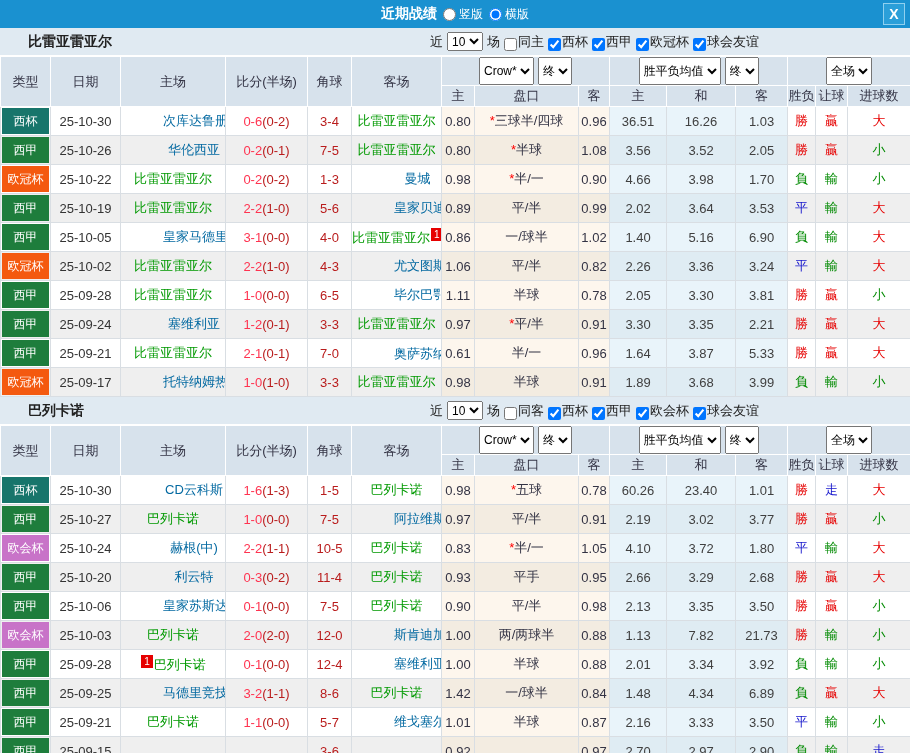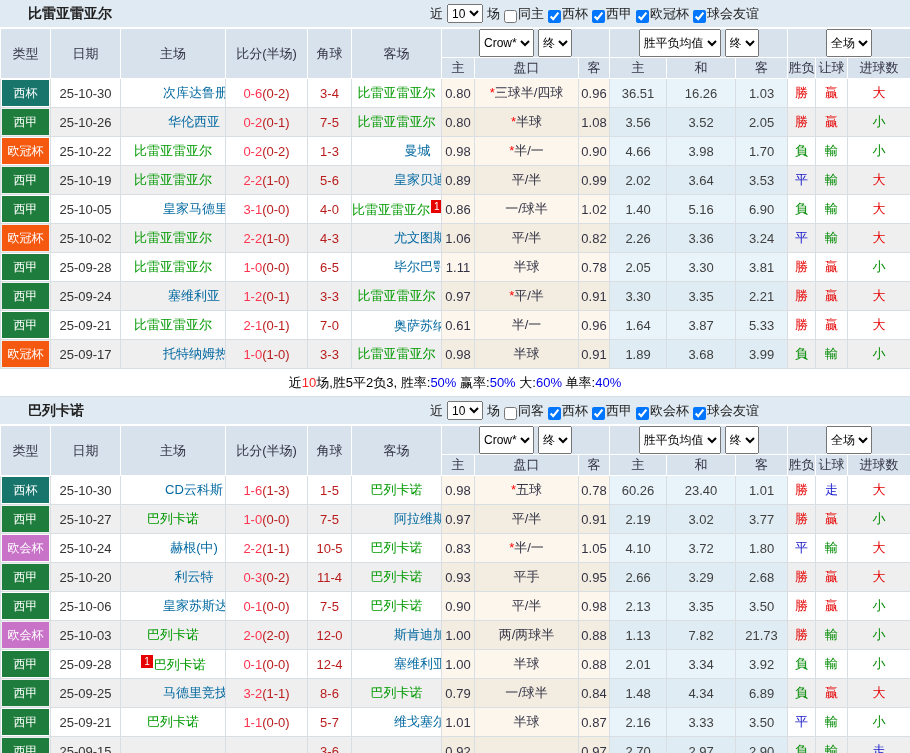--- a/index.html
+++ b/index.html
@@ -49,20 +49,32 @@
   .tk { color:#0369a1;margin-left:42px; }
 
   .summary { height:28px; line-height:28px; text-align:center; font-size:13px; background:#fff; border-bottom:1px solid #d9dee3; color:#000; }
   .summary .sb { color:#0000ee; }
   .summary .sr { color:#ff2222; }
 </style>
 </head>
 <body>
 
 <div id="app">
+  <div class="topbar">
+    <span class="title">近期战绩</span>
+    <label>
+        <input type="radio" name="layout" style="">
+        <span>竖版</span>
+      </label>
+    <label>
+        <input type="radio" name="layout" checked="" style="">
+        <span>横版</span>
+      </label>
+    <div class="close-btn">X</div>
+  </div>
   <div id="sec0">
       <div class="band">
     <span class="team">比雷亚雷亚尔</span>
     <div class="filters">
       <span>近</span>
       <select><option>10</option></select>
       <span>场</span>
       <label>
             <input type="checkbox" style="">
             <span>同主</span>
@@ -320,21 +332,20 @@
     <td class="c-eu">1.89</td>
     <td class="c-eu">3.68</td>
     <td class="c-eu">3.99</td>
     <td class="c-res cg">負</td>
     <td class="c-res cg">輸</td>
     <td class="c-res cg">小</td>
   </tr>
         </tbody>
   </table>
     </div>
-  <div class="summary"><span class="sk">近</span><span class="sr">10</span><span class="sk">场,胜5平2负3, 胜率:</span><span class="sb">50%</span><span class="sk"> 赢率:</span><span class="sb">50%</span><span class="sk"> 大:</span><span class="sb">60%</span><span class="sk"> 单率:</span><span class="sb">40%</span></div>
   <div id="sec1">
       <div class="band">
     <span class="team">巴列卡诺</span>
     <div class="filters">
       <span>近</span>
       <select><option>10</option></select>
       <span>场</span>
       <label>
             <input type="checkbox" style="">
             <span>同客</span>
@@ -541,21 +552,21 @@
   </tr>
           <tr>
     <td class="c-type">
               <span class="badge txj">西甲</span>
             </td>
     <td class="c-date">25-09-25</td>
     <td class="c-team"><span class="tk">马德里竞技</span></td>
     <td class="c-score"><span class="ft">3-2</span><span class="ht">(1-1)</span></td>
     <td class="c-corner">8-6</td>
     <td class="c-team"><span class="tg">巴列卡诺</span></td>
-    <td class="c-ah">0.79</td>
+    <td class="c-ah">1.42</td>
     <td class="c-ah c-line"><span>一/球半</span></td>
     <td class="c-ah">0.84</td>
     <td class="c-eu">1.48</td>
     <td class="c-eu">4.34</td>
     <td class="c-eu">6.89</td>
     <td class="c-res cg">負</td>
     <td class="c-res cr">贏</td>
     <td class="c-res cr">大</td>
   </tr>
           <tr>

